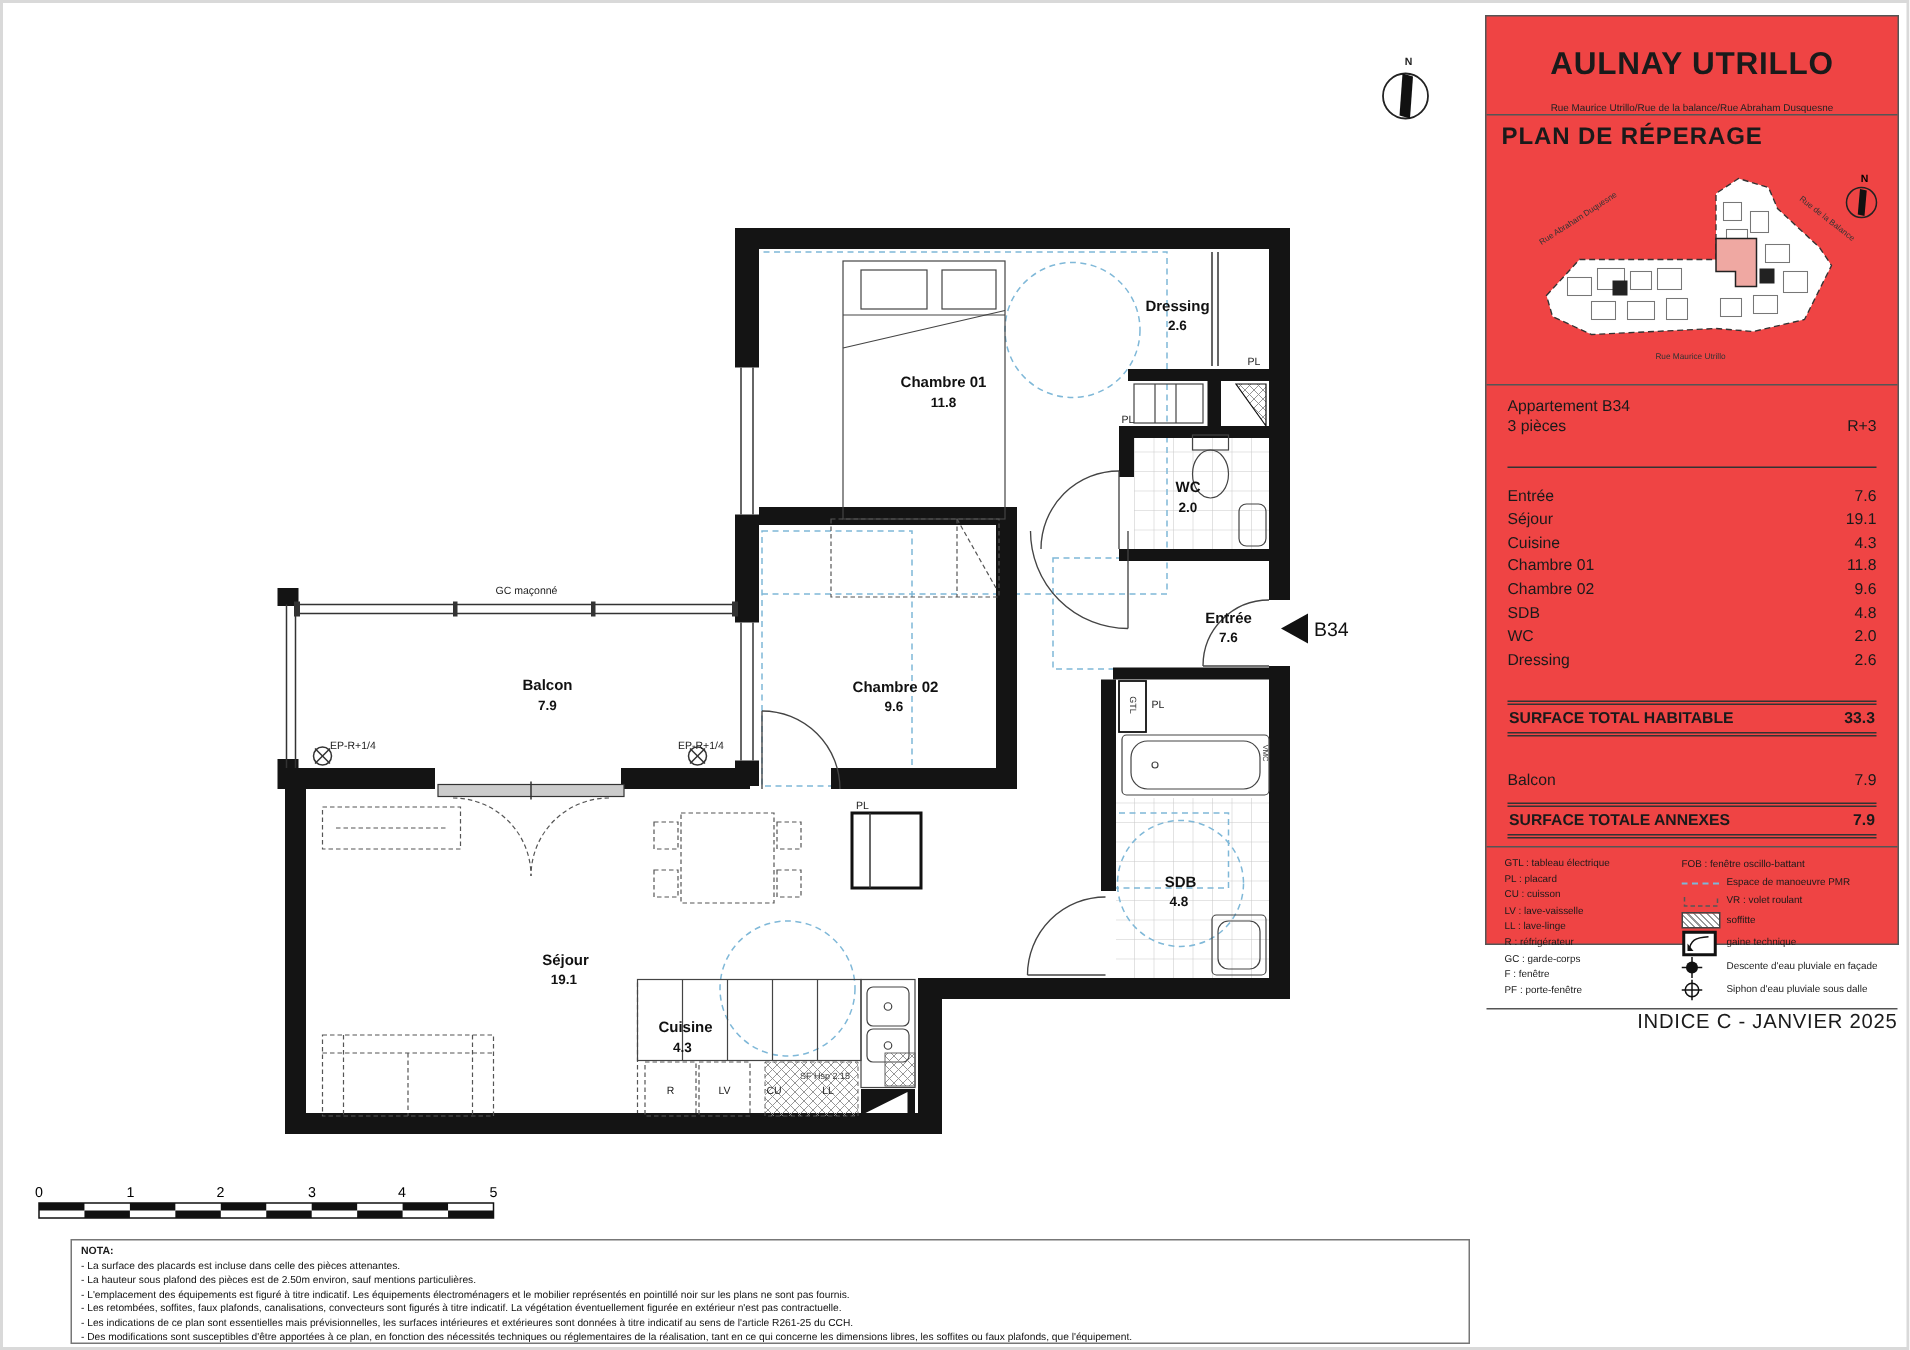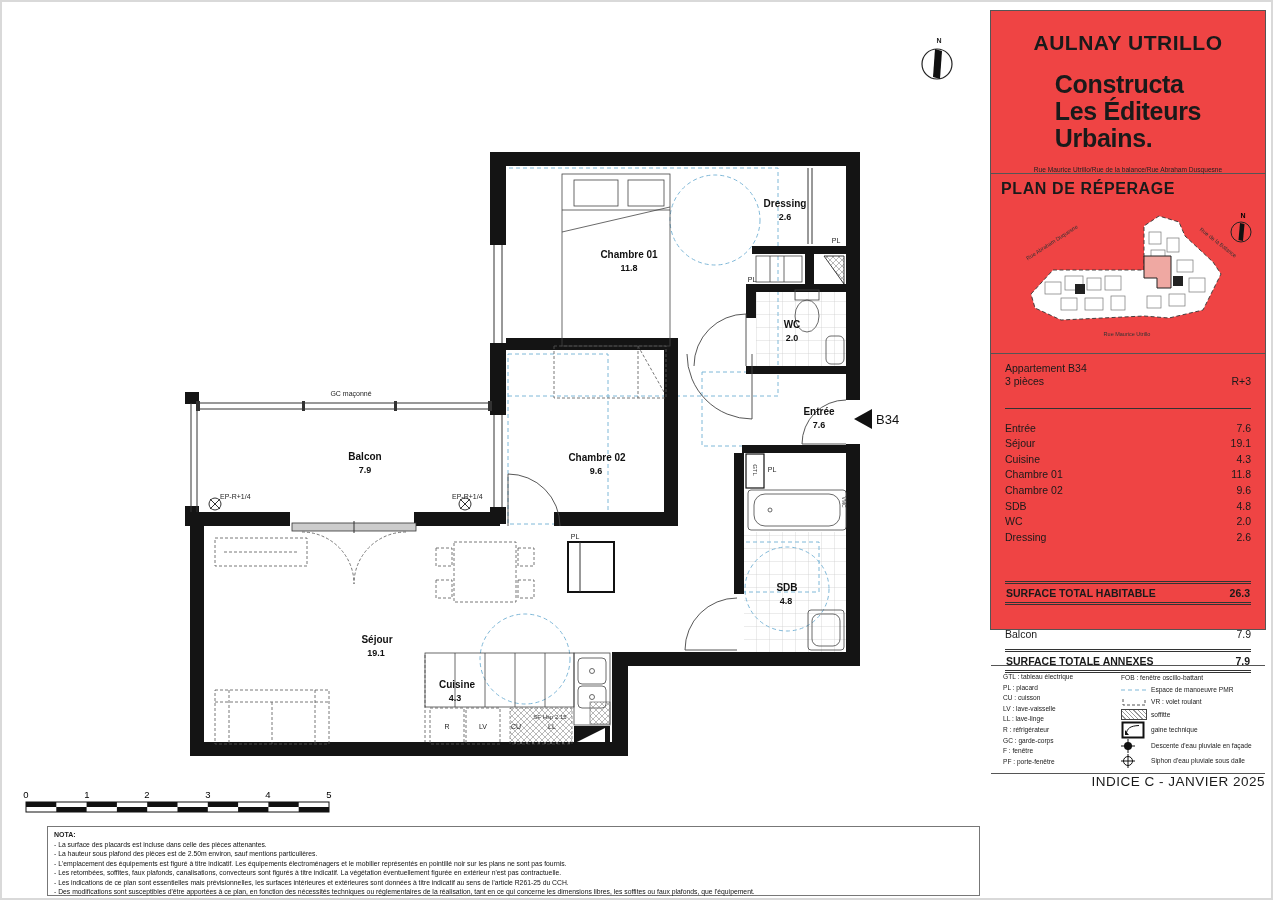--- a/index.html
+++ b/index.html
@@ -333,25 +333,20 @@
       <div class="nl">- Les retombées, soffites, faux plafonds, canalisations, convecteurs sont figurés à titre indicatif. La végétation éventuellement figurée en extérieur n'est pas contractuelle.</div>
       <div class="nl">- Les indications de ce plan sont essentielles mais prévisionnelles, les surfaces intérieures et extérieures sont données à titre indicatif au sens de l'article R261-25 du CCH.</div>
       <div class="nl">- Des modifications sont susceptibles d'être apportées à ce plan, en fonction des nécessités techniques ou réglementaires de la réalisation, tant en ce qui concerne les dimensions libres, les soffites ou faux plafonds, que l'équipement.</div>
     </div>
   </div>
 
   <div id="sidebar">
 
     <div id="sec-header" class="sb-sec">
       <div id="sb-project">AULNAY UTRILLO</div>
-      <div id="sb-brand">
-        <div>Constructa</div>
-        <div>Les Éditeurs</div>
-        <div>Urbains.</div>
-      </div>
       <div id="sb-address">Rue Maurice Utrillo/Rue de la balance/Rue Abraham Dusquesne</div>
     </div>
 
     <div id="sec-reperage" class="sb-sec">
       <div id="rep-head">
         <div class="sec-title">PLAN DE RÉPERAGE</div>
       </div>
       <svg width="256" height="148" viewBox="0 0 256 148">
 
         <g>
@@ -423,23 +418,23 @@
           <span>4.8</span>
         </div>
       <div class="srow">
           <span>WC</span>
           <span>2.0</span>
         </div>
       <div class="srow">
           <span>Dressing</span>
           <span>2.6</span>
         </div>
-      <div class="total" style="margin-top:36px;">
+      <div class="total" style="margin-top:19px;">
         <span>SURFACE TOTAL HABITABLE</span>
-        <span>26.3</span>
+        <span>33.3</span>
       </div>
       <div class="srow" style="margin-top:22px;">
         <span>Balcon</span>
         <span>7.9</span>
       </div>
       <div class="total" style="margin-top:6px;justify-content:space-between;">
         <span>SURFACE TOTALE ANNEXES</span>
         <span>7.9</span>
       </div>
     </div>

